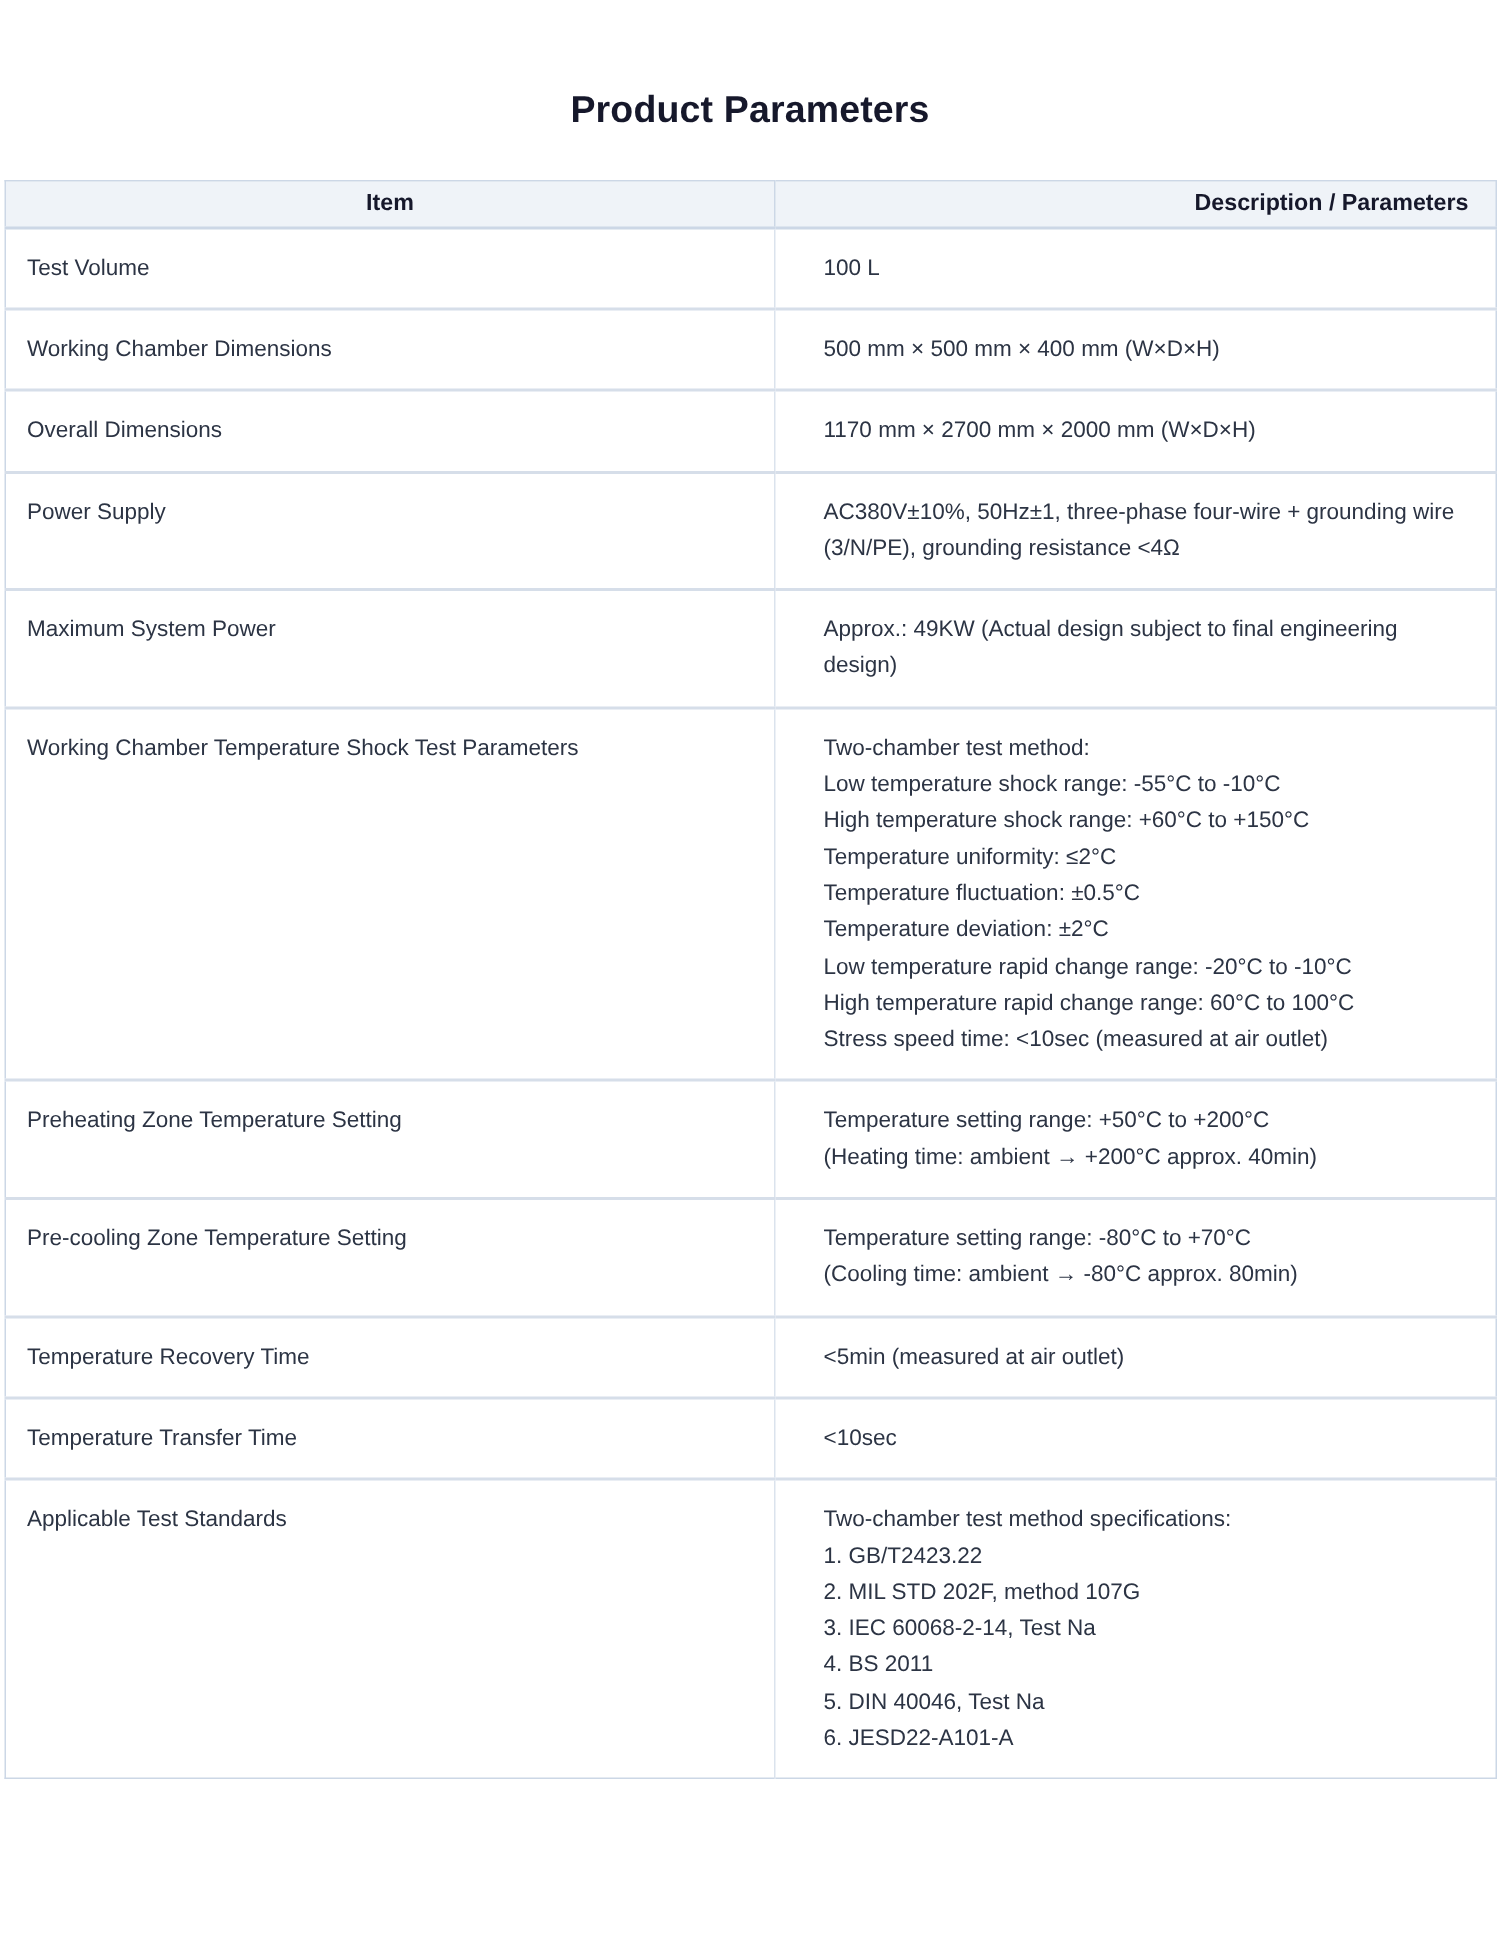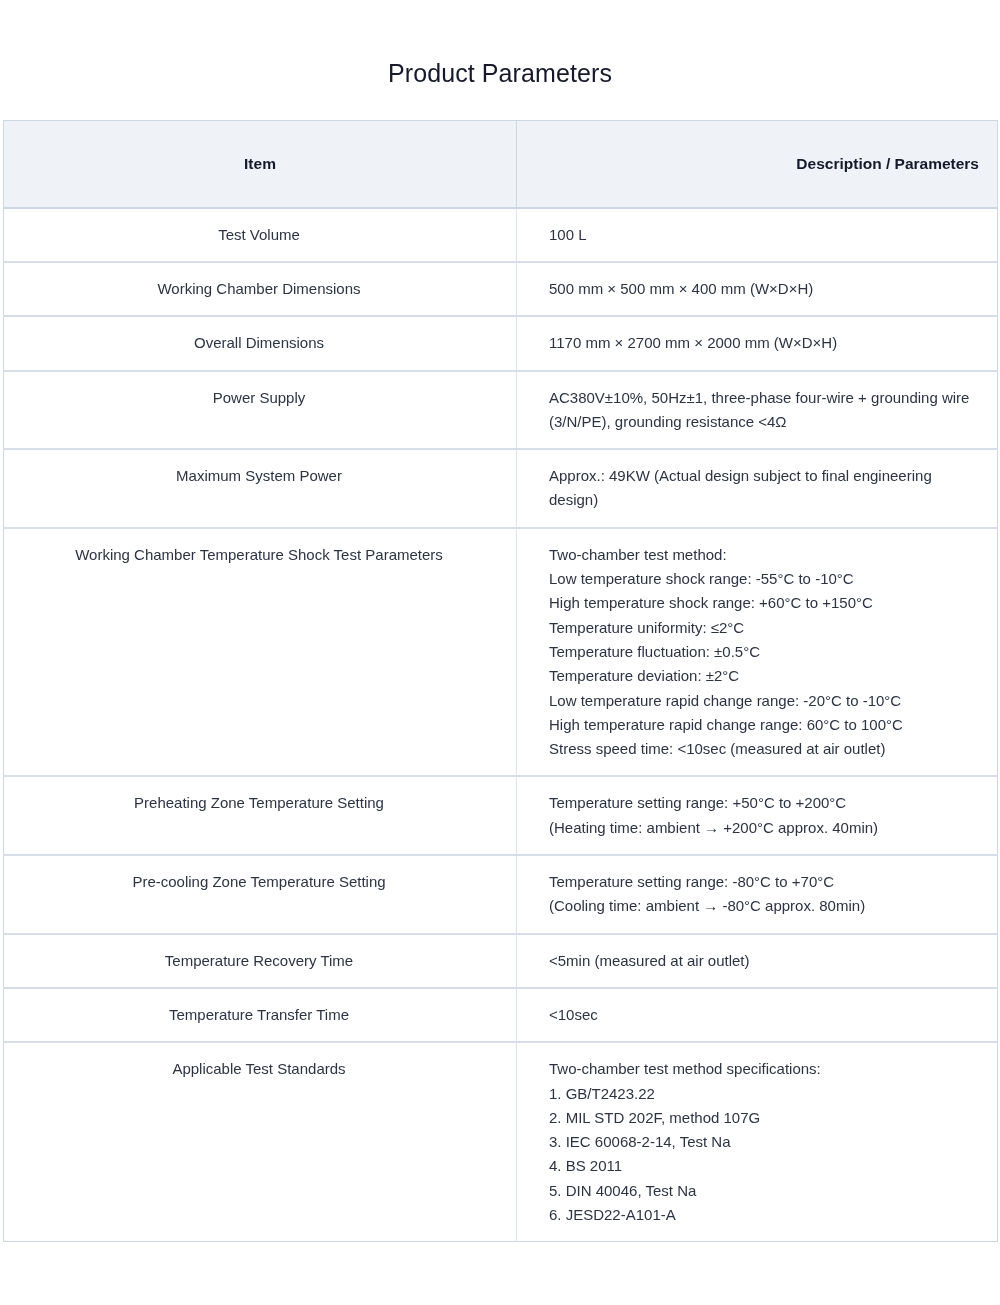--- a/index.html
+++ b/index.html
@@ -18,21 +18,21 @@
   .page {
     width: 1000px;
     box-sizing: border-box;
   }
 
   .page-title {
     margin: 0;
     padding: 58px 0 0 0;
     text-align: center;
     font-size: 25px;
-    font-weight: normal;
+    font-weight: bold;
     letter-spacing: 0.1px;
     color: #16182b;
     line-height: 1.2;
   }
 
   .table-wrap {
     padding: 32px 3px 0 3px;
     box-sizing: border-box;
   }
 
@@ -46,21 +46,21 @@
 
   table.params col.col-item   { width: 513px; }
   table.params col.col-desc   { width: 481px; }
 
   table.params th {
     background: #eff3f8;
     color: #16182b;
     font-weight: bold;
     font-size: 15.5px;
     text-align: center;
-    padding: 32px 18px;
+    padding: 4px 18px;
     border-right: 1px solid #ccd7e6;
     border-bottom: 2px solid #ccd7e6;
     vertical-align: middle;
     line-height: 1.4;
   }
   table.params th:last-child { border-right: none; text-align: right; }
 
   table.params td {
     font-size: 15px;
     color: #2c3444;
@@ -69,21 +69,20 @@
     border-right: 1px solid #dbe3ed;
     border-bottom: 2px solid #d6dee9;
     line-height: 1.62;
     white-space: pre-line;
   }
   table.params td:last-child { border-right: none; }
   table.params tr:last-child td { border-bottom: none; }
 
   table.params td.cell-item {
     padding-left: 14px;
-    text-align: center;
   }
   table.params td.cell-desc {
     padding-left: 32px;
   }
 </style>
 </head>
 <body>
 
 <div class="page">
 

